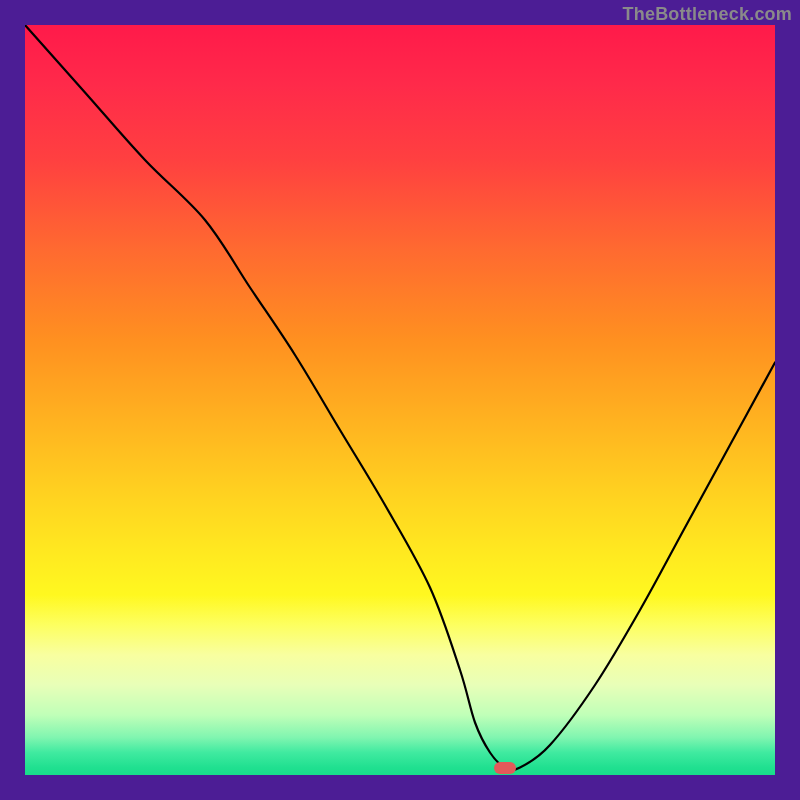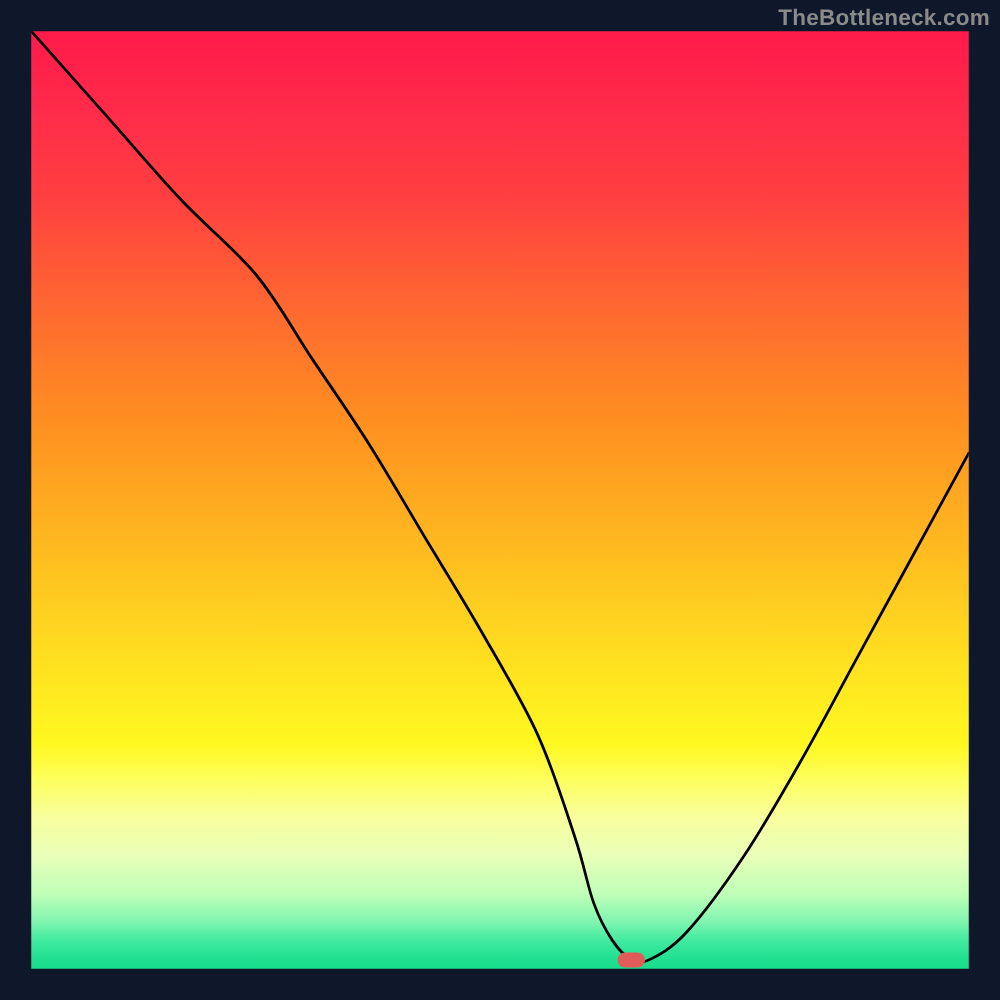--- a/index.html
+++ b/index.html
@@ -1,21 +1,21 @@
 <!DOCTYPE html>
 <html><head>
 <meta charset="utf-8">
 <style>
   * { margin: 0; padding: 0; box-sizing: border-box; }
   html, body { width: 800px; height: 800px; overflow: hidden; background: #000; }
   .chart-container {
     position: relative;
     width: 800px;
     height: 800px;
-    background: #0f172a;
+    background: #4c1d95;
     text-decoration: underline;
   }
   .plot-area {
     position: absolute;
     left: 25px;
     top: 25px;
     width: 750px;
     height: 750px;
     background: linear-gradient(to bottom,
       #ff1a4a 0%,

